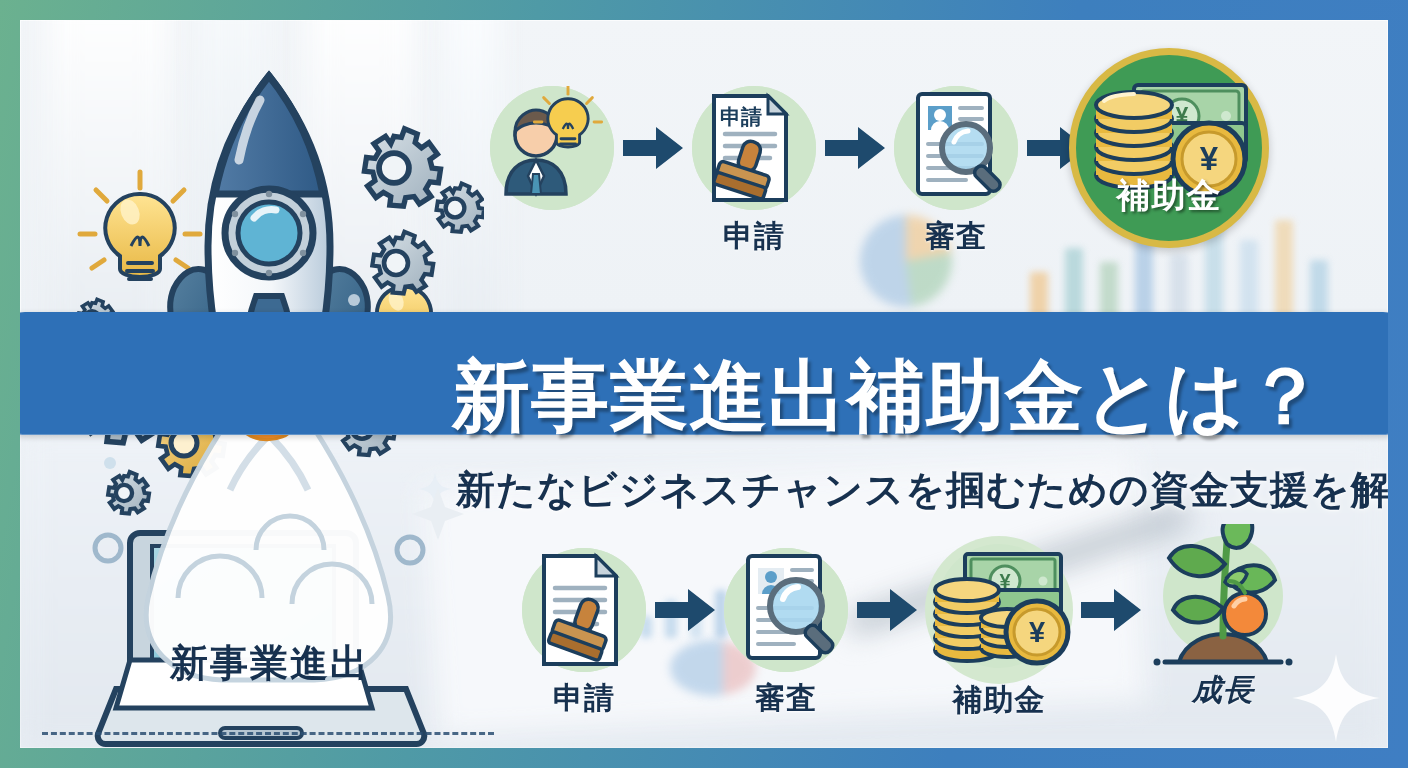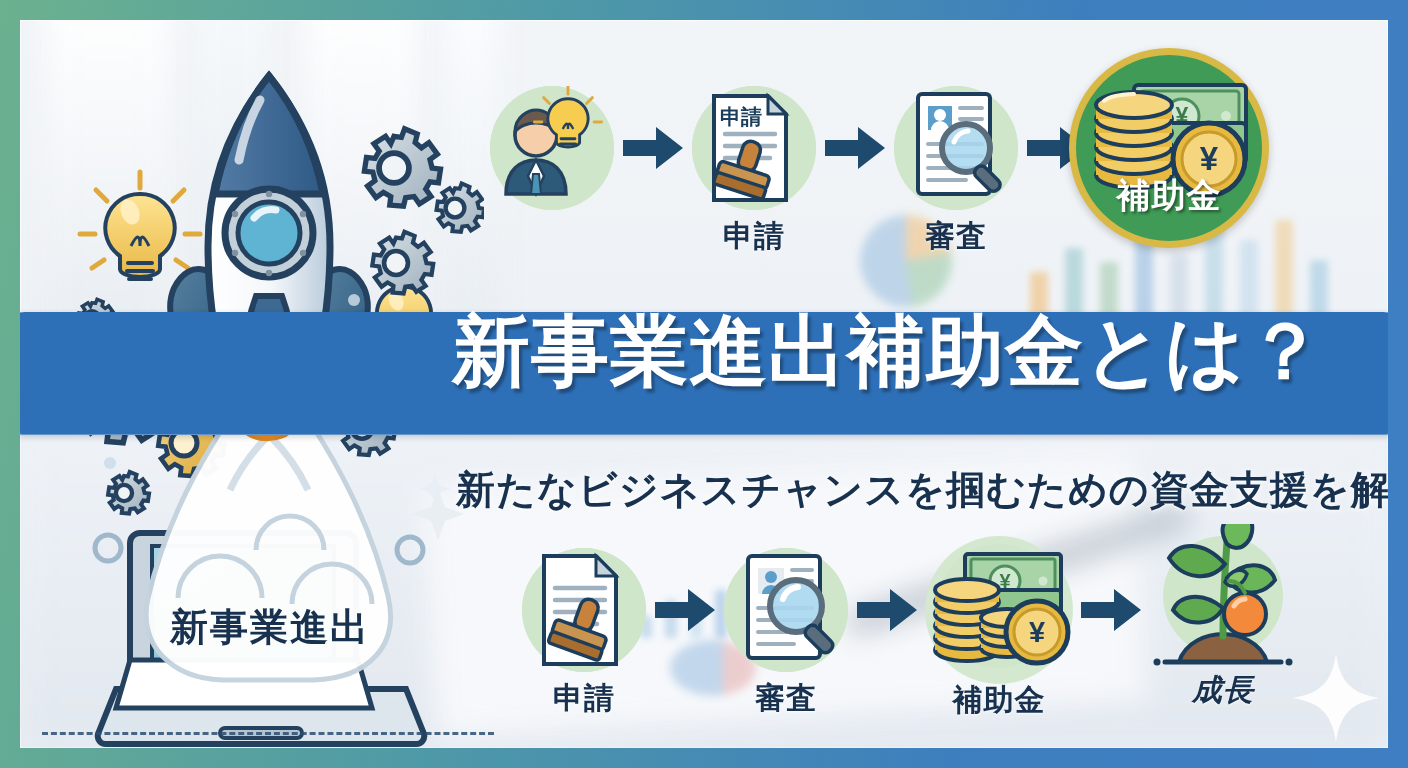--- a/index.html
+++ b/index.html
@@ -42,21 +42,21 @@
   .bg-bar { position:absolute; filter: blur(3.5px); opacity:.55; border-radius:2px; }
 
   
   #banner {
     position: absolute;
     left: -20px; right: -20px;
     top: 292px; height: 123px;
     background: #2e70b7;
     box-shadow: 0 2px 6px rgba(0,0,0,.18), 0 -1px 0 rgba(255,255,255,.25) inset;
     z-index: 40;
-    display: flex; align-items: flex-start; border-radius: 25px;
+    display: flex; align-items: flex-end; border-radius: 25px;
   }
   #banner .title {
     margin-left: 452px;
     color: #ffffff;
     font-size: 78px;
     font-weight: 700;
     letter-spacing: 1px;
     line-height: 1;
     white-space: nowrap;
     text-shadow: 3px 4px 3px rgba(0,0,0,.32);
@@ -113,21 +113,21 @@
     text-shadow: 2px 2px 3px rgba(0,0,0,.45);
   }
   .arrow { width: 74px; height: 124px; display: flex; align-items: center; justify-content: center; }
   .arrow svg { width: 60px; height: 42px; }
 
   
   #rocket-cluster { position: absolute; left: 24px; top: 18px; width: 440px; height: 730px; z-index: 35; }
   #rocket-cluster svg { position:absolute; left:0; top:0; width: 440px; height: 730px; }
   #laptop-label {
     position: absolute;
-    left: 116px; top: 582px;
+    left: 116px; top: 618px;
     width: 268px; text-align: center;
     color: #17314f; font-size: 38px; font-weight: 700; letter-spacing: 2px;
     z-index: 37;
     white-space: nowrap;
   }
 
   .spark { position: absolute; z-index: 33; }
 </style>
 </head>
 <body>

